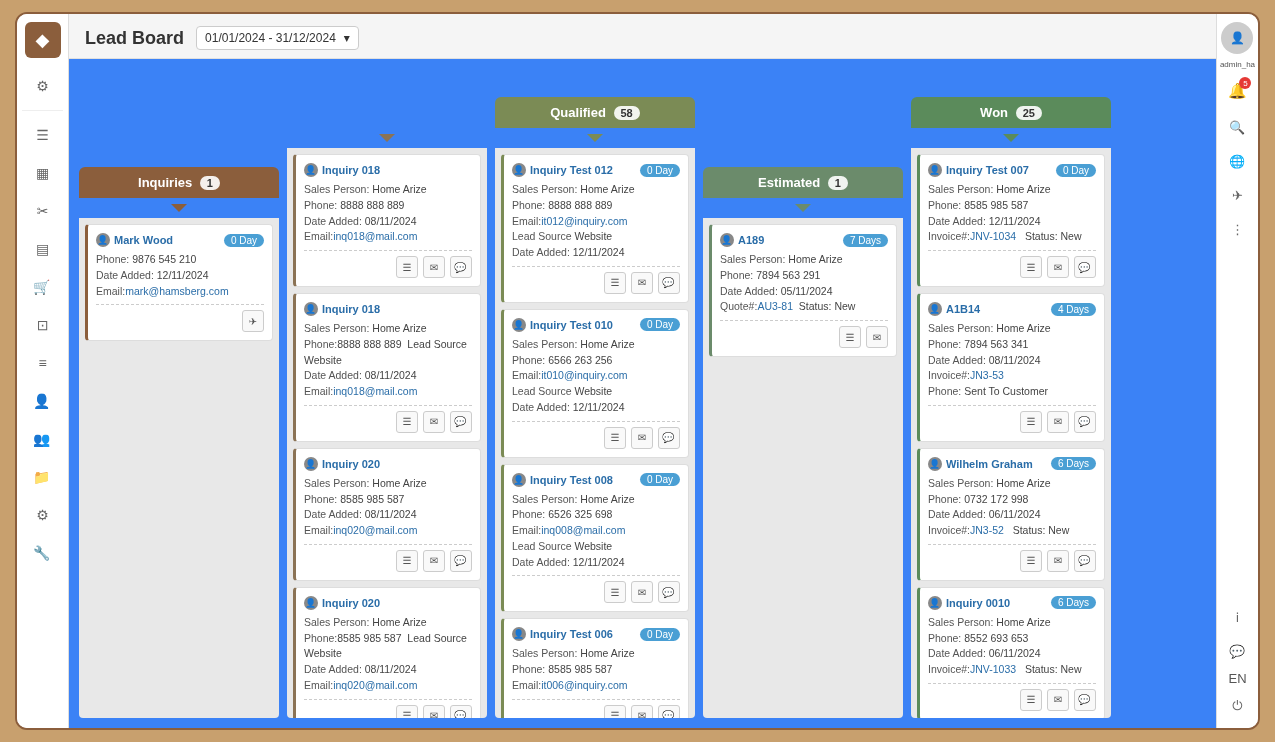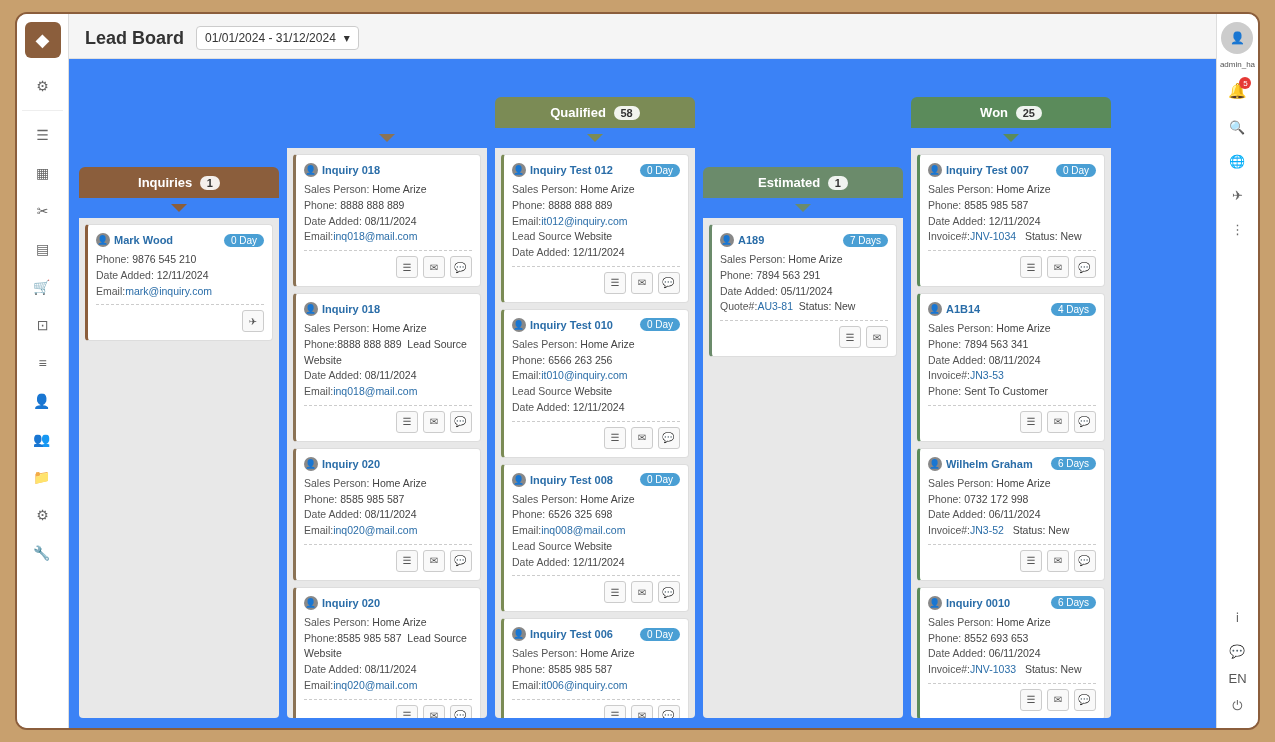--- a/index.html
+++ b/index.html
@@ -333,21 +333,21 @@
             <div class="card" style="border-left: 3px solid rgb(139, 94, 60);">
       <div class="card-header">
         <div class="card-name">
                   <span class="user-icon">👤</span>
                   <span>Mark Wood</span>
                 </div>
         <span class="day-badge">0 Day</span>
       </div>
     <div class="card-field"><span class="label">Phone:</span> 9876 545 210</div>
               <div class="card-field"><span class="label">Date Added:</span> 12/11/2024</div>
-              <div class="card-field"><span class="label">Email:</span><a href="mailto:mark@hamsberg.com">mark@inquiry.com</a></div>
+              <div class="card-field"><span class="label">Email:</span><a href="mailto:mark@hamsberg.com">mark@hamsberg.com</a></div>
               <hr class="card-divider">
               <div class="card-actions">
                 <div class="card-action-btn">✈</div>
               </div>
             </div>
           </div>
         </div>
         <div class="column">
           <div style="width: 0px; height: 0px; border-left: 8px solid transparent; border-right: 8px solid transparent; border-top: 8px solid rgb(139, 115, 85); margin: 0px auto;"></div>
           <div class="column-body">

